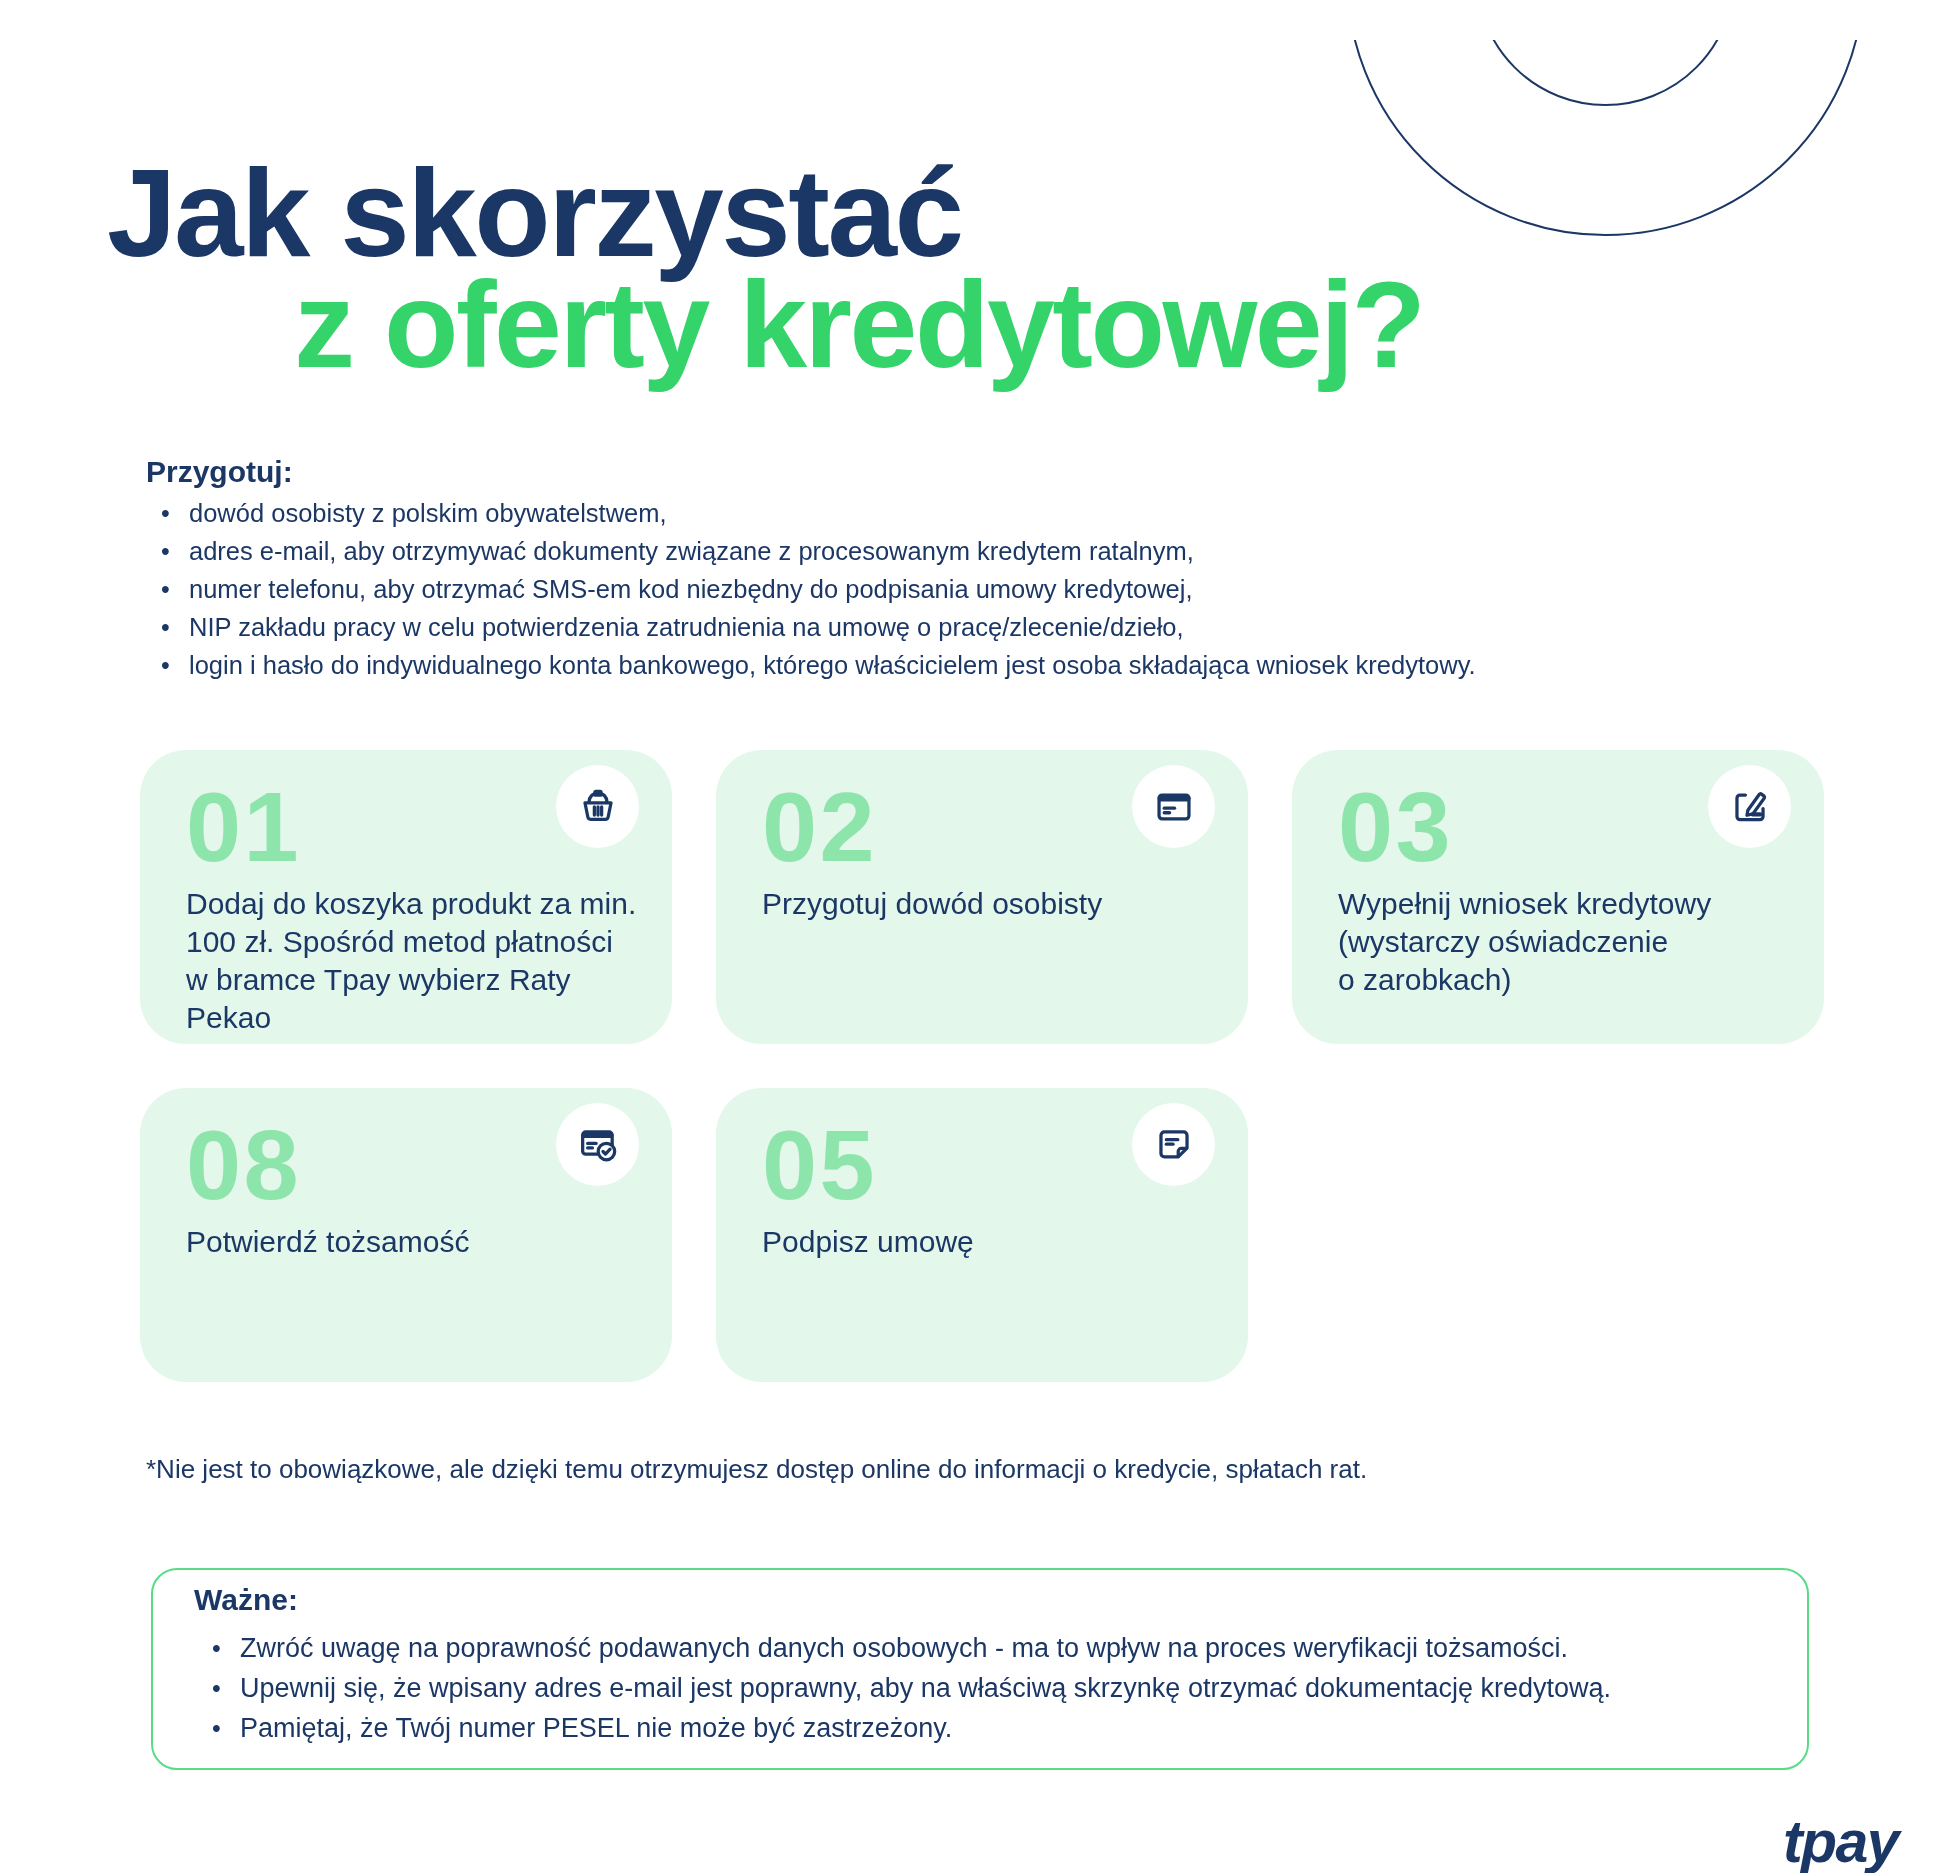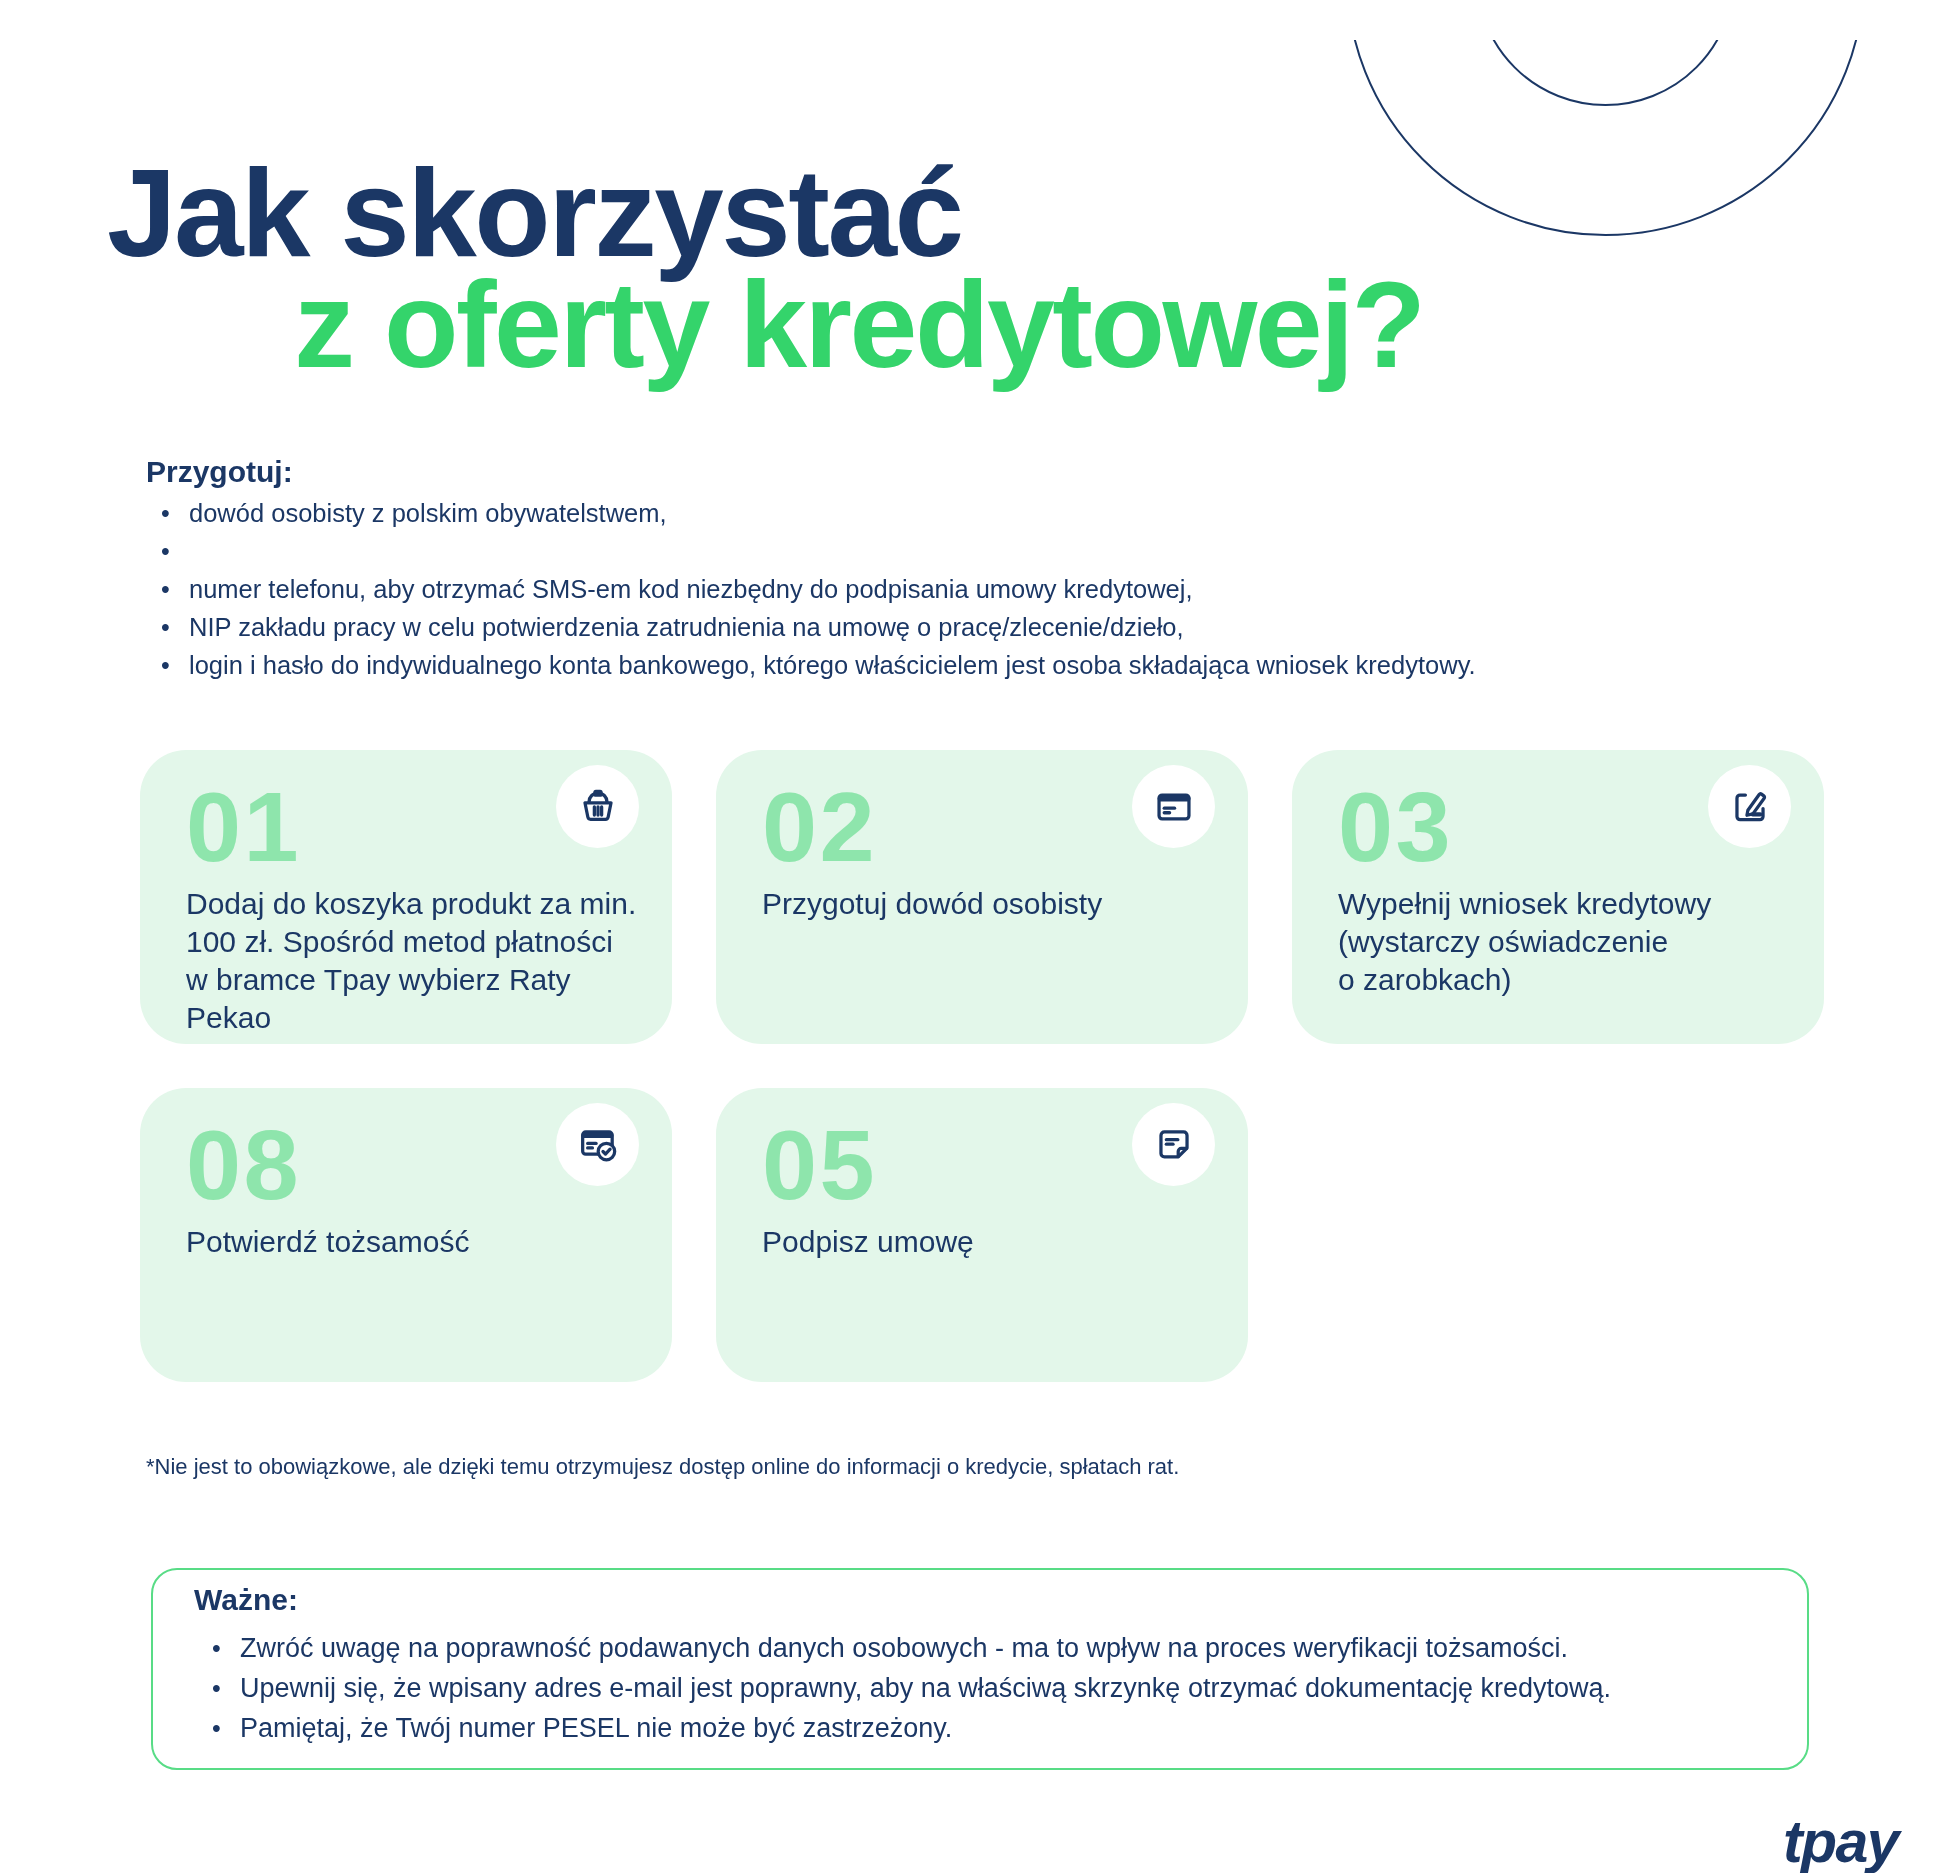--- a/index.html
+++ b/index.html
@@ -26,21 +26,21 @@
     display:grid;grid-template-columns:repeat(3,1fr);column-gap:70px;row-gap:60px;gap:44px;}
   .card{position:relative;height:294px;background:#e3f7ea;border-radius:46px;}
   .card-number{position:absolute;left:46px;top:23px;font-size:99px;line-height:1.1;
     font-weight:700;letter-spacing:2.5px;color:#8ee5ac;}
   .card-icon{position:absolute;top:15px;right:33px;width:83px;height:83px;background:#ffffff;
     border-radius:50%;display:flex;align-items:center;justify-content:center;}
   .card-icon svg{width:46px;height:46px;}
   .card-text{position:absolute;left:46px;top:135px;right:25px;font-size:30px;line-height:38px;
     color:#1b3765;white-space:pre-line;}
 
-  .footnote{position:absolute;left:146px;top:1414px;font-size:22px;color:#1b3765;}
+  .footnote{position:absolute;left:146px;top:1414px;font-size:26px;color:#1b3765;}
 
   .imp-box{position:absolute;left:151px;top:1528px;width:1658px;height:202px;box-sizing:border-box;
     border:2.5px solid #58dc86;border-radius:26px;background:#ffffff;}
   .imp-heading{position:absolute;left:41px;top:13px;font-size:30px;font-weight:700;color:#1b3765;}
   .imp-list{position:absolute;left:59px;top:58px;width:1546px;}
   .imp-item{display:flex;align-items:center;height:40px;font-size:27px;color:#1b3765;}
 
   .logo{position:absolute;left:1783px;top:1768px;font-size:59px;font-weight:700;font-style:italic;
     letter-spacing:-1.6px;color:#1b3765;}
 </style>
@@ -56,20 +56,21 @@
   <div class="title-line2">z oferty kredytowej?</div>
 
   <div class="prep-heading">Przygotuj:</div>
   <div class="prep-list">
     <div class="b-item">
       <span class="b-dot">•</span>
       <span>dowód osobisty z polskim obywatelstwem,</span>
     </div>
     <div class="b-item">
       <span class="b-dot">•</span>
+      <span>adres e-mail, aby otrzymywać dokumenty związane z procesowanym kredytem ratalnym,</span>
     </div>
     <div class="b-item">
       <span class="b-dot">•</span>
       <span>numer telefonu, aby otrzymać SMS-em kod niezbędny do podpisania umowy kredytowej,</span>
     </div>
     <div class="b-item">
       <span class="b-dot">•</span>
       <span>NIP zakładu pracy w celu potwierdzenia zatrudnienia na umowę o pracę/zlecenie/dzieło,</span>
     </div>
     <div class="b-item">

